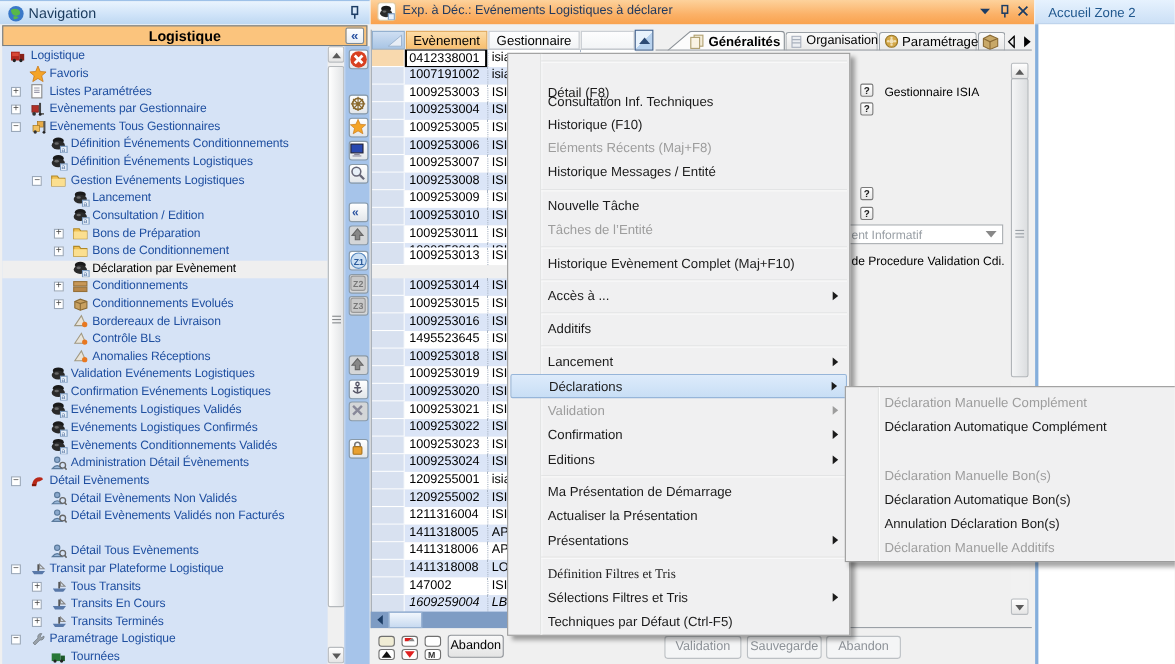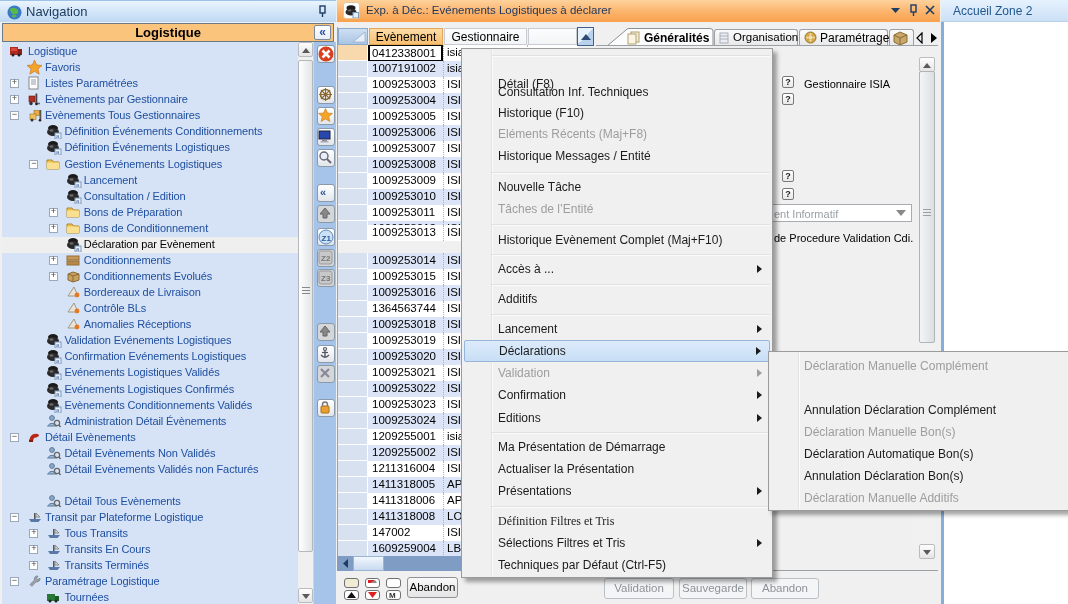--- a/index.html
+++ b/index.html
@@ -781,21 +781,21 @@
       <div class="gdat" style="background:#dbe5f7;">
         <span class="gev">1009253016</span>
         <span class="gge">ISI.</span>
         <span style="position:absolute;left:75px;top:0;width:1px;height:16px;border-left:1px dotted #a8b4c4;"></span>
         <span style="position:absolute;left:159px;top:0;width:1px;height:16px;border-left:1px dotted #a8b4c4;"></span>
       </div>
     </div>
     <div class="grow" style="top:256px;">
       <div class="gsel" style=""></div>
       <div class="gdat" style="background:#fff;">
-        <span class="gev">1364563744</span>
+        <span class="gev">1495523645</span>
         <span class="gge">ISI.</span>
         <span style="position:absolute;left:75px;top:0;width:1px;height:16px;border-left:1px dotted #a8b4c4;"></span>
         <span style="position:absolute;left:159px;top:0;width:1px;height:16px;border-left:1px dotted #a8b4c4;"></span>
       </div>
     </div>
     <div class="grow" style="top:272px;">
       <div class="gsel" style=""></div>
       <div class="gdat" style="background:#dbe5f7;">
         <span class="gev">1009253018</span>
         <span class="gge">ISI.</span>
@@ -913,21 +913,21 @@
     </div>
     <div class="grow" style="top:480px;">
       <div class="gsel" style=""></div>
       <div class="gdat" style="background:#fff;">
         <span class="gev">147002</span>
         <span class="gge">ISI.</span>
         <span style="position:absolute;left:75px;top:0;width:1px;height:16px;border-left:1px dotted #a8b4c4;"></span>
         <span style="position:absolute;left:159px;top:0;width:1px;height:16px;border-left:1px dotted #a8b4c4;"></span>
       </div>
     </div>
-    <div class="grow" style="top:496px;">
+    <div class="grow" style="top:496px;font-style:italic;">
       <div class="gsel" style=""></div>
       <div class="gdat" style="background:#dbe5f7;">
         <span class="gev">1609259004</span>
         <span class="gge">LB</span>
         <span style="position:absolute;left:75px;top:0;width:1px;height:16px;border-left:1px dotted #a8b4c4;"></span>
         <span style="position:absolute;left:159px;top:0;width:1px;height:16px;border-left:1px dotted #a8b4c4;"></span>
       </div>
     </div>
   </div>
 <div class="abs" style="left:337px;top:27px;width:1px;height:544px;background:#9aa2ac;"></div>
@@ -1113,22 +1113,22 @@
     </div>
     <div class="mi" style="top:505px;">
       <span class="t">Techniques par Défaut (Ctrl-F5)</span>
     </div>
   </div>
 <div class="abs" id="submenu">
     <div class="mgut"></div>
     <div class="smi mi-dis" style="top:3px;">
       <span class="t">Déclaration Manuelle Complément</span>
     </div>
-    <div class="smi" style="top:47px;">
-      <span class="t">Annulation Déclaration Complément</span>
+    <div class="smi" style="top:25px;">
+      <span class="t">Déclaration Automatique Complément</span>
     </div>
     <div class="smi mi-dis" style="top:69px;">
       <span class="t">Déclaration Manuelle Bon(s)</span>
     </div>
     <div class="smi" style="top:91px;">
       <span class="t">Déclaration Automatique Bon(s)</span>
     </div>
     <div class="smi" style="top:113px;">
       <span class="t">Annulation Déclaration Bon(s)</span>
     </div>

